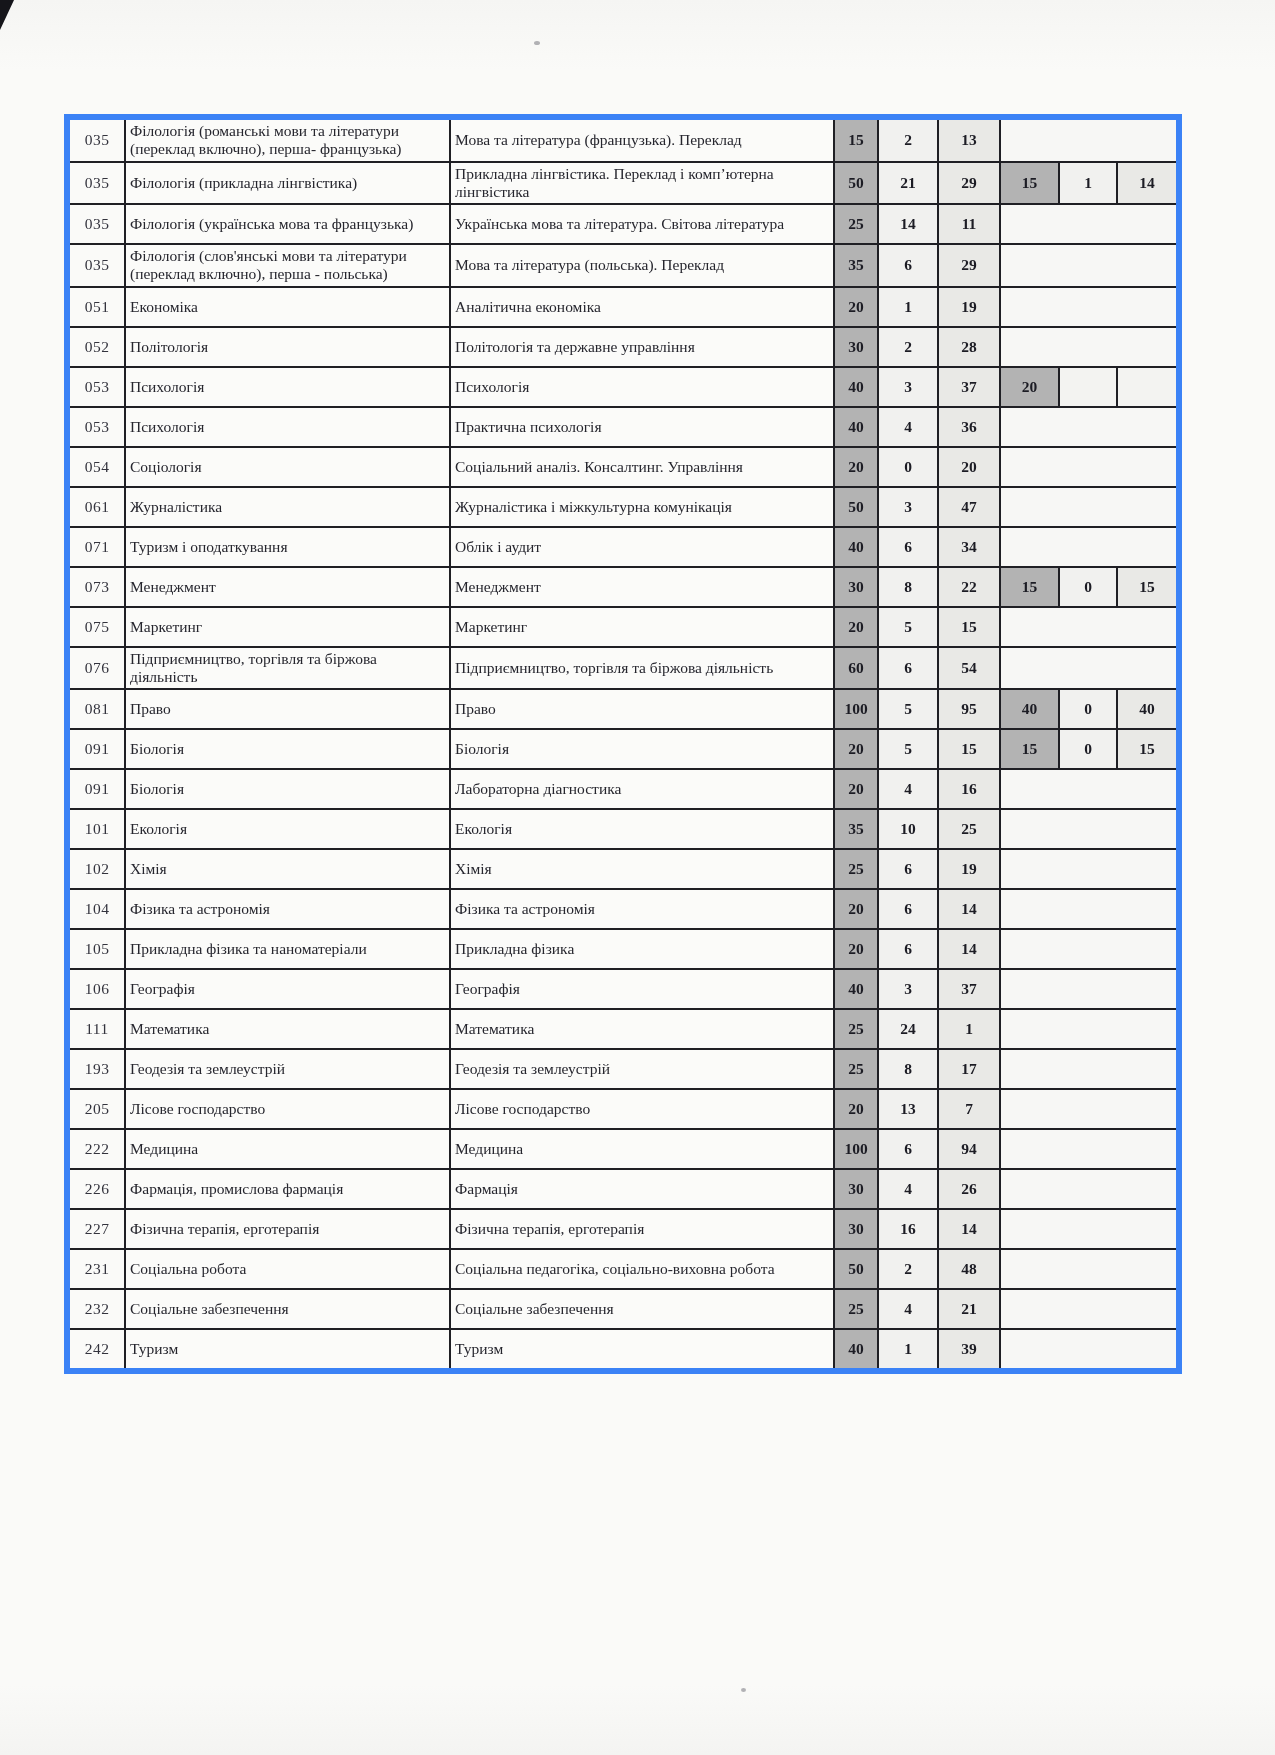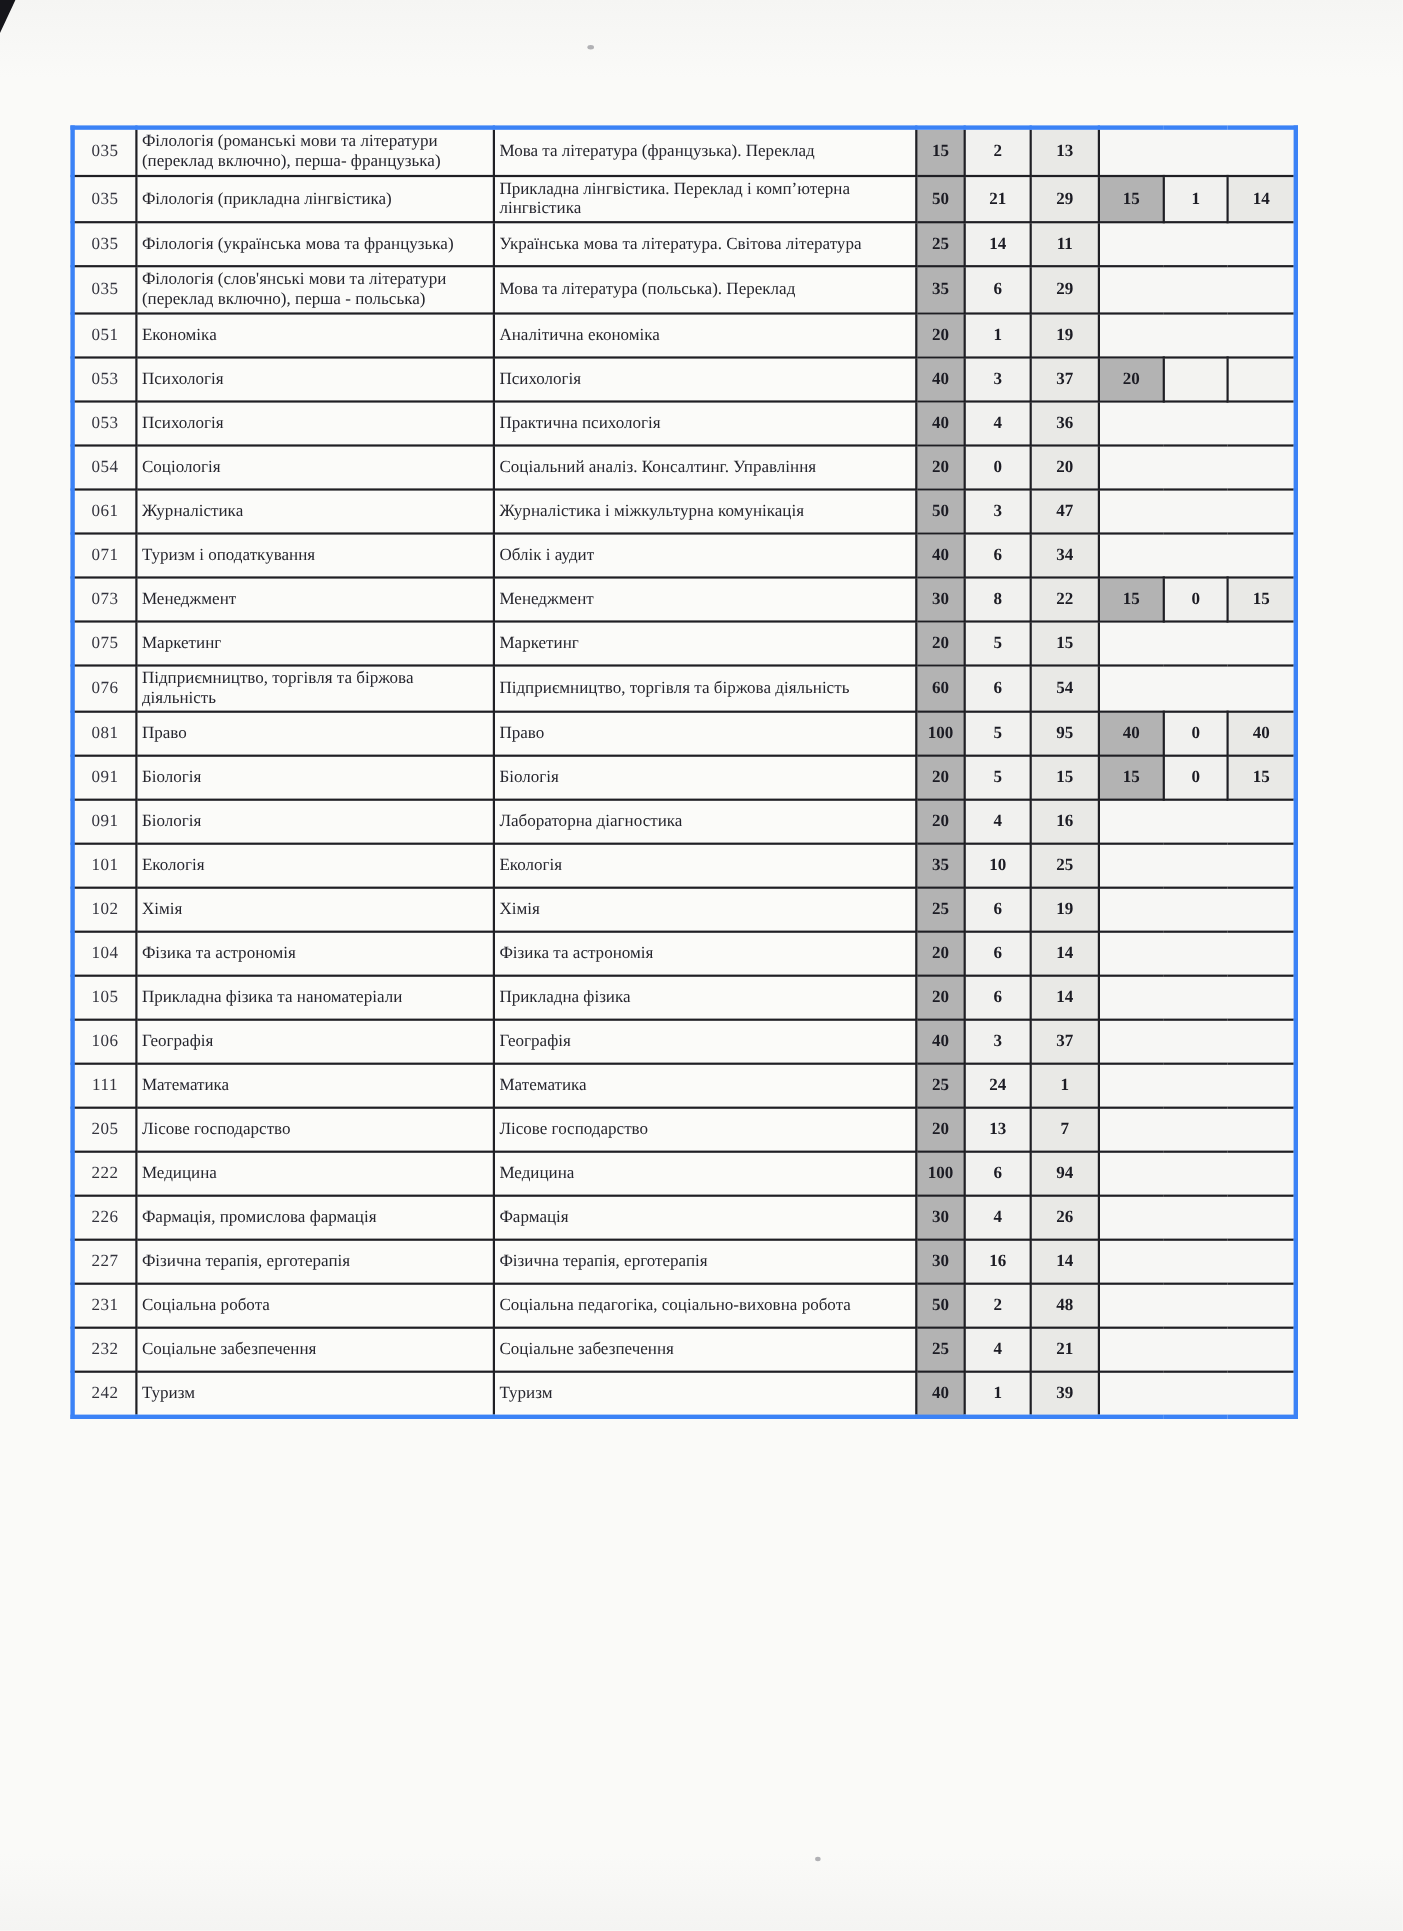--- a/index.html
+++ b/index.html
@@ -84,21 +84,21 @@
     font-weight: bold;
     color: #1c1c24;
   }
   td.shade-dark  { background: #b3b3b3; }
   td.shade-mid   { background: #f1f1ef; }
   td.shade-light { background: #e9e9e6; }
   td.c-empty     { background: #f7f7f5; }
   td.c-blank     { background: #f3f3f1; }
 
   
-  table.doc-table { border: 4px solid #3b82f6; }
+  table.doc-table { border: 6px solid #3b82f6; }
 </style>
 </head>
 <body>
 
 <div class="page"></div>
 <div class="scan-corner"></div>
 <div class="speck sp1"></div>
 <div class="speck sp2"></div>
 <div class="speck sp3"></div>
 <div class="speck sp4"></div>
@@ -158,20 +158,29 @@
       <tr>
     <td class="c-code">051</td>
     <td class="c-spec">Економіка</td>
     <td class="c-prog">Аналітична економіка</td>
     <td class="c-num shade-dark">20</td>
     <td class="c-num shade-mid">1</td>
     <td class="c-num shade-light">19</td>
   <td colspan="3" class="c-empty"></td>
       </tr>
       <tr>
+    <td class="c-code">052</td>
+    <td class="c-spec">Політологія</td>
+    <td class="c-prog">Політологія та державне управління</td>
+    <td class="c-num shade-dark">30</td>
+    <td class="c-num shade-mid">2</td>
+    <td class="c-num shade-light">28</td>
+  <td colspan="3" class="c-empty"></td>
+      </tr>
+      <tr>
     <td class="c-code">053</td>
     <td class="c-spec">Психологія</td>
     <td class="c-prog">Психологія</td>
     <td class="c-num shade-dark">40</td>
     <td class="c-num shade-mid">3</td>
     <td class="c-num shade-light">37</td>
   <td class="c-num shade-dark">20</td>
         <td class="c-blank"></td>
         <td class="c-blank"></td>
       </tr>
@@ -319,20 +328,29 @@
       <tr>
     <td class="c-code">111</td>
     <td class="c-spec">Математика</td>
     <td class="c-prog">Математика</td>
     <td class="c-num shade-dark">25</td>
     <td class="c-num shade-mid">24</td>
     <td class="c-num shade-light">1</td>
   <td colspan="3" class="c-empty"></td>
       </tr>
       <tr>
+    <td class="c-code">193</td>
+    <td class="c-spec">Геодезія та землеустрій</td>
+    <td class="c-prog">Геодезія та землеустрій</td>
+    <td class="c-num shade-dark">25</td>
+    <td class="c-num shade-mid">8</td>
+    <td class="c-num shade-light">17</td>
+  <td colspan="3" class="c-empty"></td>
+      </tr>
+      <tr>
     <td class="c-code">205</td>
     <td class="c-spec">Лісове господарство</td>
     <td class="c-prog">Лісове господарство</td>
     <td class="c-num shade-dark">20</td>
     <td class="c-num shade-mid">13</td>
     <td class="c-num shade-light">7</td>
   <td colspan="3" class="c-empty"></td>
       </tr>
       <tr>
     <td class="c-code">222</td>

